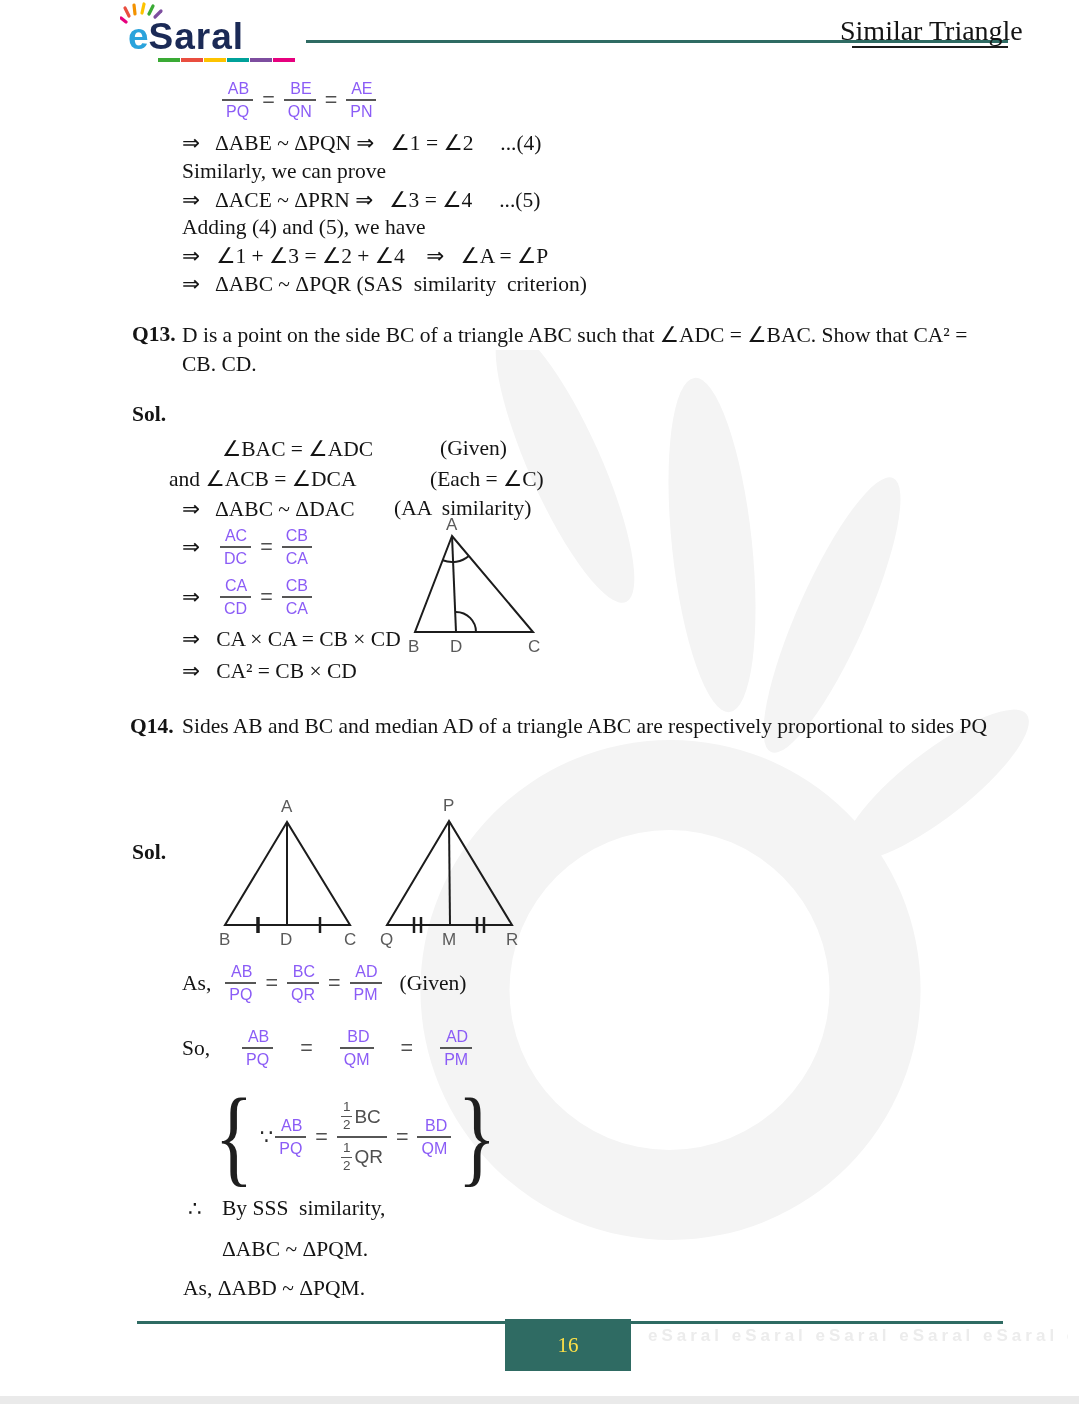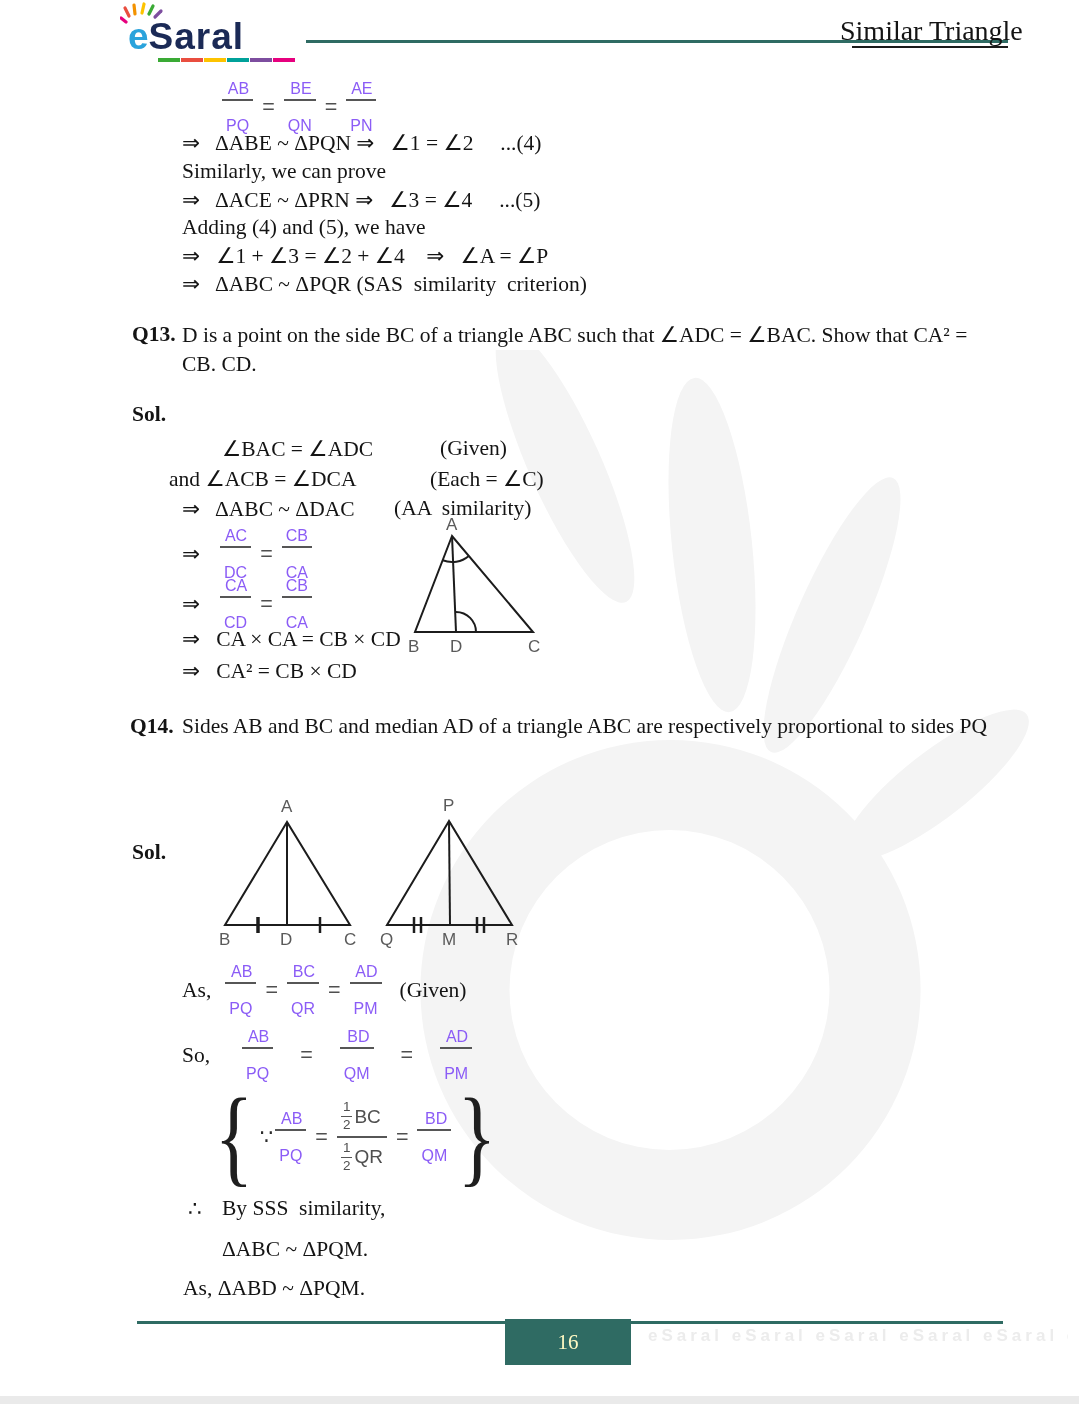--- a/index.html
+++ b/index.html
@@ -37,21 +37,21 @@
   
   .line { position:absolute; font-size:21.5px; white-space:pre; z-index:2; }
   .blabel { font-weight:bold; }
   
   .frac {
     display:inline-block; text-align:right; vertical-align:middle;
     font-family:"Liberation Sans", sans-serif; color:#8b5cf6;
     font-size:16px; line-height:1.08;
   }
   .frac .fn { display:block; padding:0 4px 2px; border-bottom:2px solid #565656; }
-  .frac .fd { display:block; padding:2px 4px 0;margin-top:14px; }
+  .frac .fd { display:block; padding:2px 4px 0; }
   .eqrow { position:absolute; display:flex; align-items:center; font-size:21.5px; z-index:2; }
   .eqrow .gp { margin:0 9px; font-family:"Liberation Sans", sans-serif; color:#4f4f4f; }
   .eqrow .arrow { margin-right:20px; white-space:pre; }
   .eqrow .word { margin-right:14px; white-space:pre; }
   .eqrow .note { margin-left:18px; white-space:pre; }
   
   .brace { font-size:108px; font-weight:400; line-height:0.9; transform:scaleX(0.75); color:#1f1f1f; }
   .because { font-size:21px; margin:0 2px 0 0; color:#2b2b2b; }
   .cfrac {
     display:inline-block; text-align:center; vertical-align:middle;
@@ -63,22 +63,22 @@
   .sfrac .fn { display:block; border-bottom:1.5px solid #565656; padding:0 2px 1px; }
   .sfrac .fd { display:block; padding:1px 2px 0; }
   
   .diagram { position:absolute; z-index:2; }
   .diagram text {
     font-family:"Liberation Sans", sans-serif; font-size:17px; fill:#5a5a5a;
   }
   
   .footer-rule { position:absolute; left:137px; top:1321px; width:866px; height:2.5px; background:#2F6B63; z-index:1; }
   .page-badge {
-    position:absolute; left:505px; top:1319px; width:126px; height:46px;
-    background:#2F6B63; color:#fef9c3; display:flex; align-items:center; justify-content:center;
+    position:absolute; left:505px; top:1319px; width:126px; height:52px;
+    background:#2F6B63; color:#fde047; display:flex; align-items:center; justify-content:center;
     font-size:21px; z-index:2;
   }
   .bottom-strip { position:absolute; left:0; top:1396px; width:1079px; height:8px; background:#eaeaea; z-index:2; }
 </style>
 </head>
 <body>
 
 <div class="page">
 
   <svg class="watermark" width="740" height="950" viewBox="0 0 740 950">

